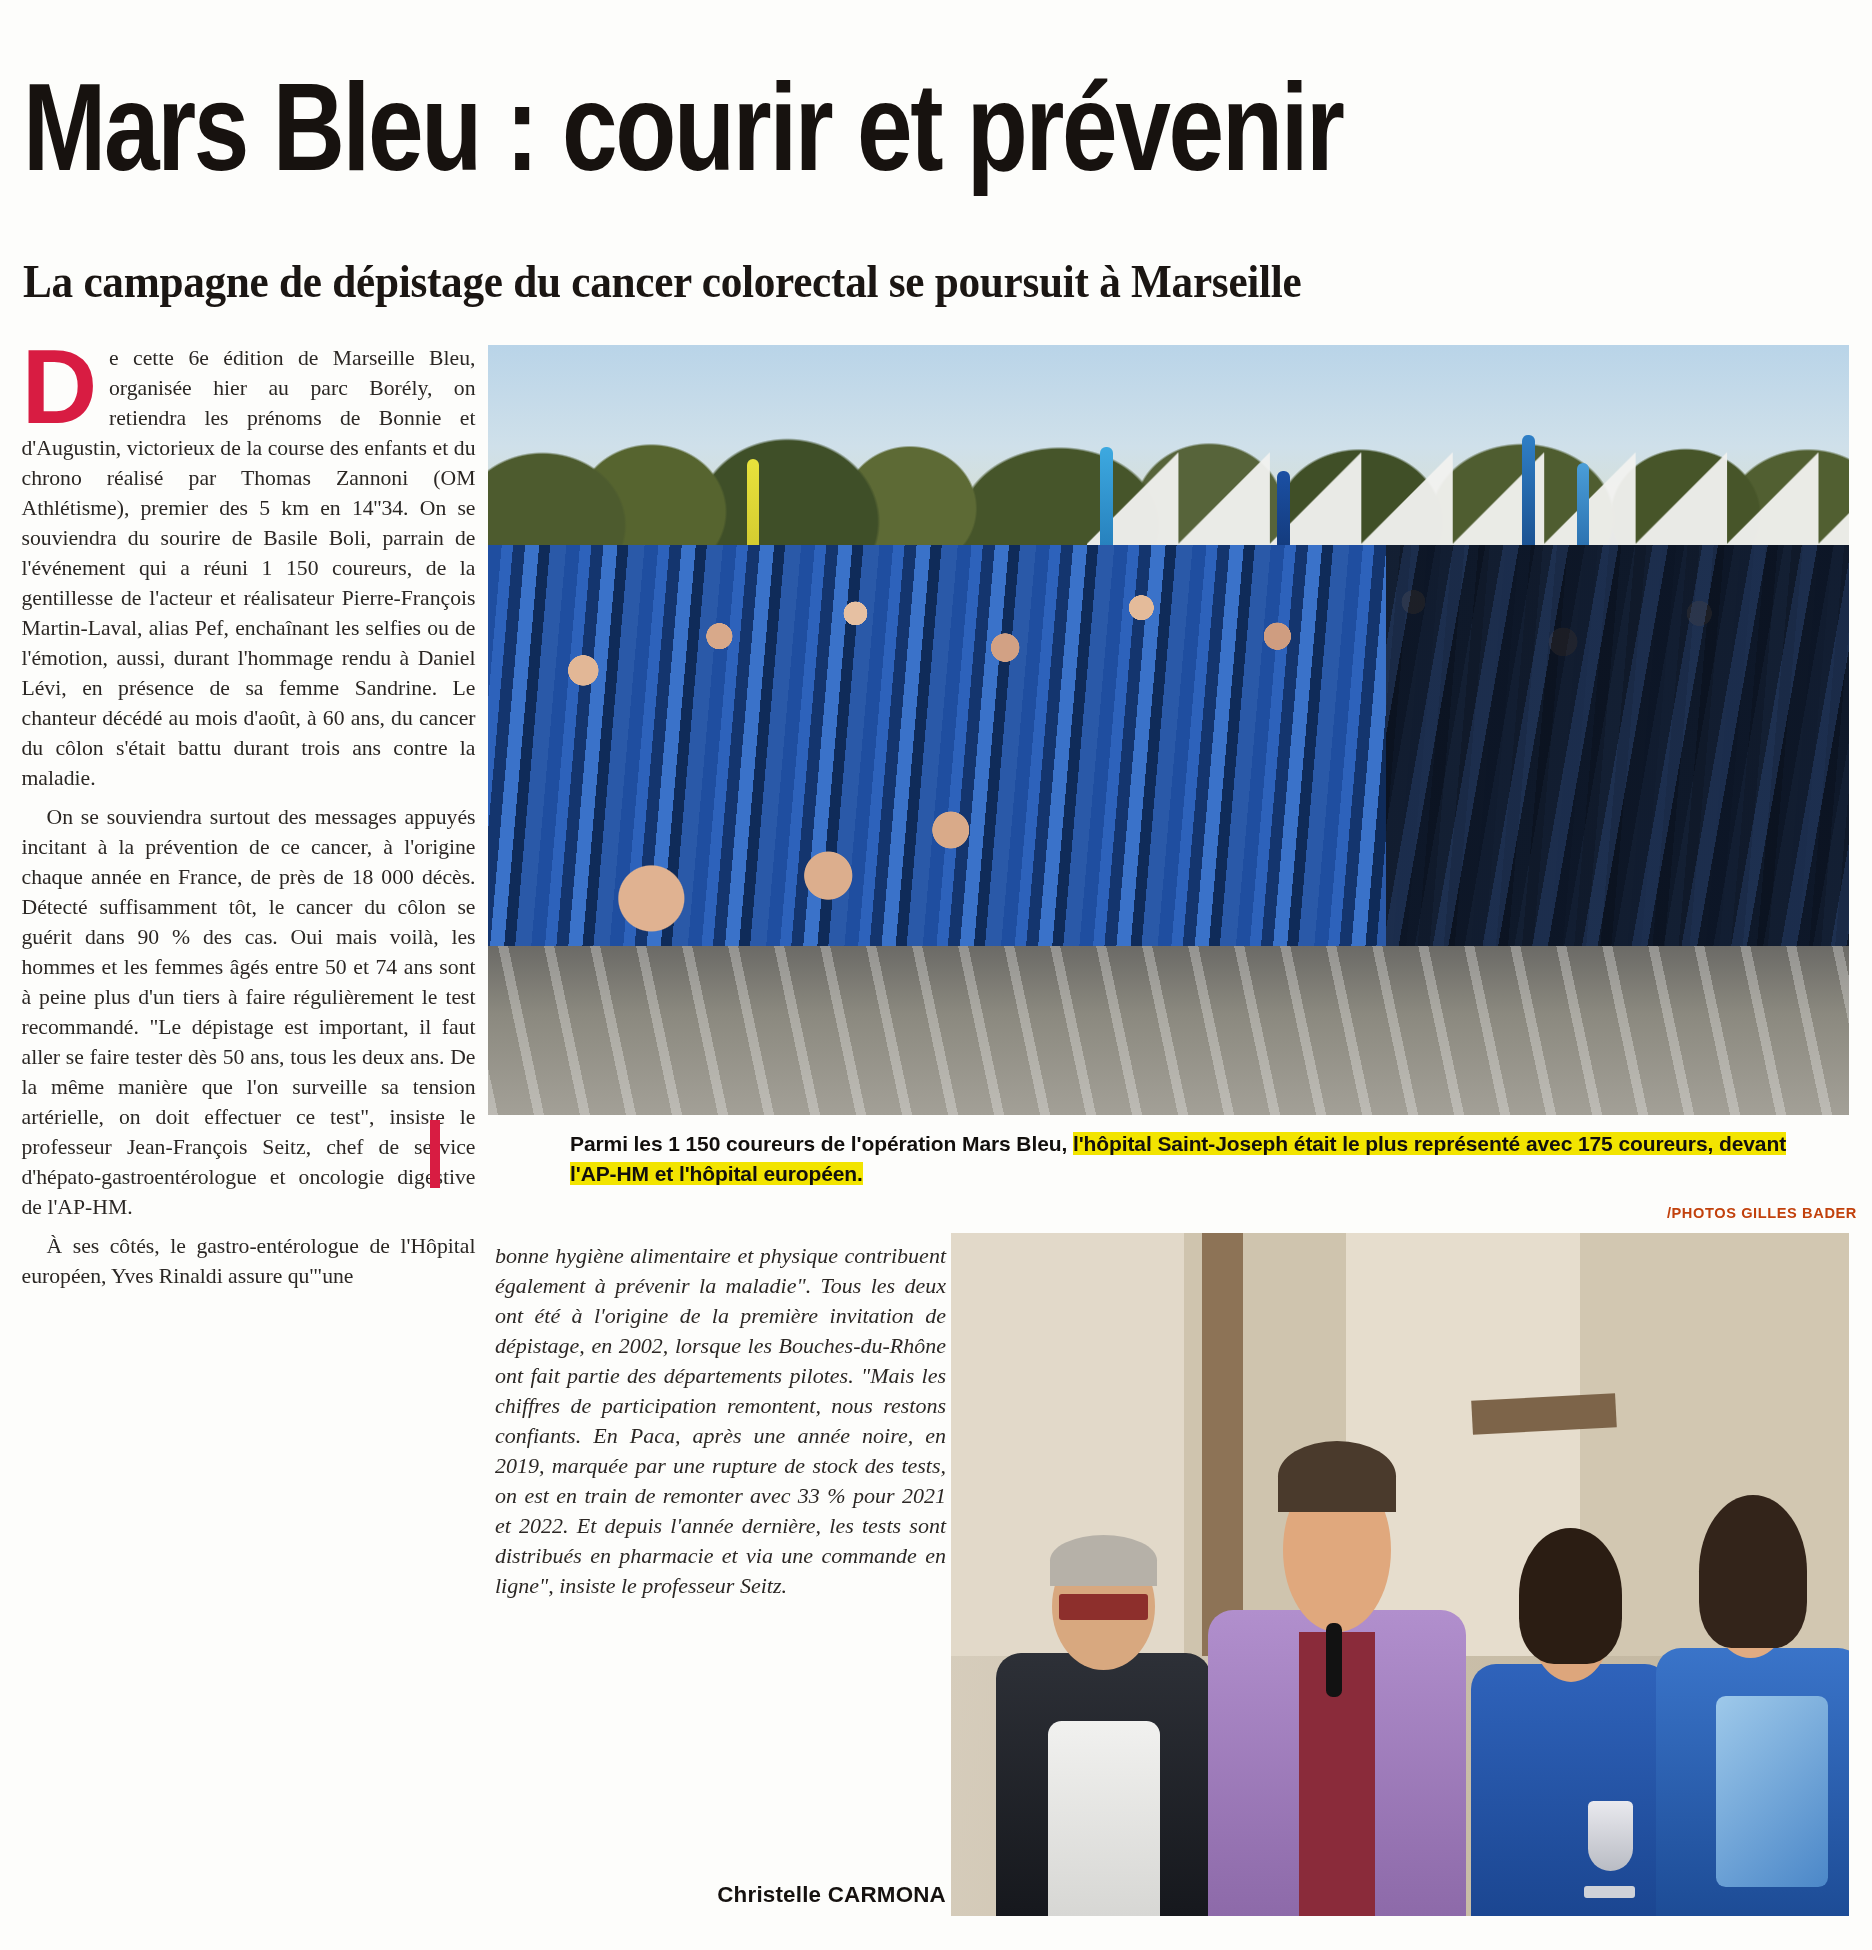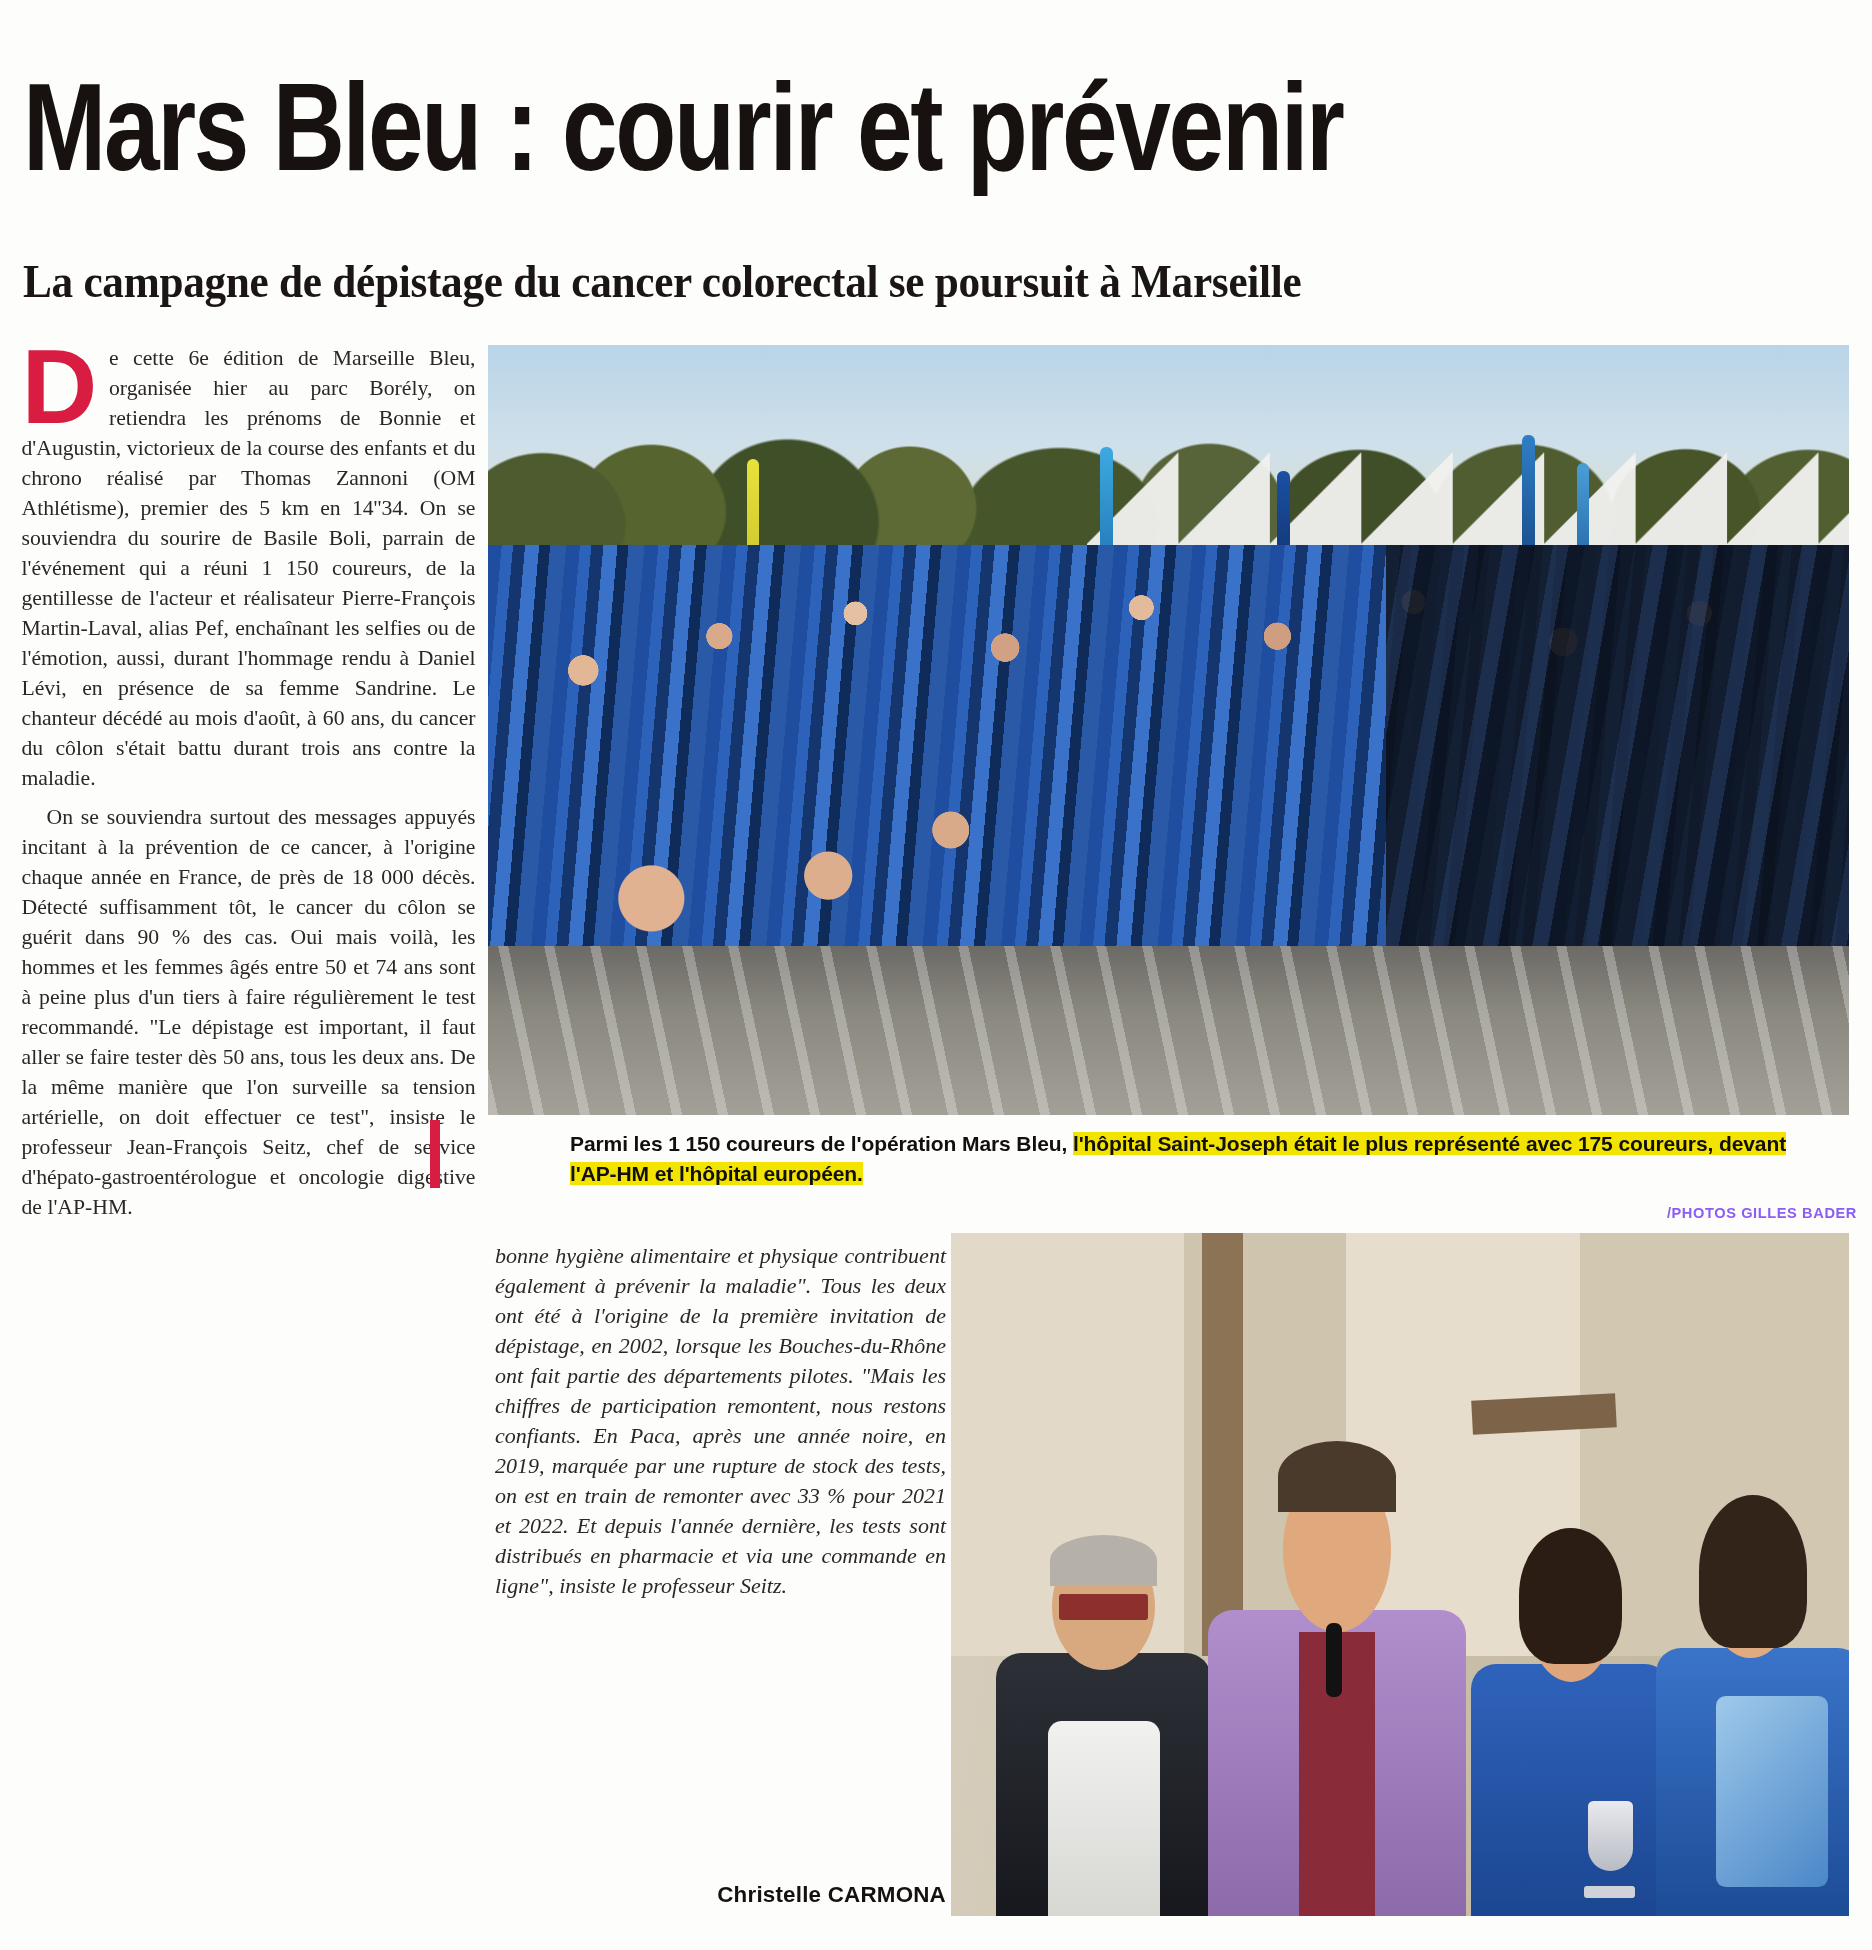--- a/index.html
+++ b/index.html
@@ -224,40 +224,41 @@
     letter-spacing:-0.1px;
   }
   .hl{background:#f2e400;box-decoration-break:clone;-webkit-box-decoration-break:clone;}
   .credit{
     position:absolute;
     right:0; top:76px;
     font-family:"Liberation Sans",sans-serif;
     font-weight:700;
     font-size:14.6px;
     letter-spacing:0.6px;
-    color:#8b5cf6;
+    color:#c2410c;
   }
   
   .cap-tick{
     position:absolute;left:430px;top:1120px;
     width:9.8px;height:68px;background:#d81c42;
   }
 </style>
 </head>
 <body>
 
 <div class="page">
 
   <div class="headline">Mars Bleu : courir et prévenir</div>
 
   <div class="subhead">La campagne de dépistage du cancer colorectal se poursuit à Marseille</div>
 
   <div class="col" id="col1">
     <p class="first"><span class="dropcap">D</span><span>e cette 6e édition de Marseille Bleu, organisée hier au parc Borély, on retiendra les prénoms de Bonnie et d'Augustin, victorieux de la course des enfants et du chrono réalisé par Thomas Zannoni (OM Athlétisme), premier des 5 km en 14''34. On se souviendra du sourire de Basile Boli, parrain de l'événement qui a réuni 1 150 coureurs, de la gentillesse de l'acteur et réalisateur Pierre-François Martin-Laval, alias Pef, enchaînant les selfies ou de l'émotion, aussi, durant l'hommage rendu à Daniel Lévi, en présence de sa femme Sandrine. Le chanteur décédé au mois d'août, à 60 ans, du cancer du côlon s'était battu durant trois ans contre la maladie.</span></p>
     <p>On se souviendra surtout des messages appuyés incitant à la prévention de ce cancer, à l'origine chaque année en France, de près de 18 000 décès. Détecté suffisamment tôt, le cancer du côlon se guérit dans 90 % des cas. Oui mais voilà, les hommes et les femmes âgés entre 50 et 74 ans sont à peine plus d'un tiers à faire régulièrement le test recommandé. "Le dépistage est important, il faut aller se faire tester dès 50 ans, tous les deux ans. De la même manière que l'on surveille sa tension artérielle, on doit effectuer ce test", insiste le professeur Jean-François Seitz, chef de service d'hépato-gastroentérologue et oncologie digestive de l'AP-HM.</p>
+    <p>À ses côtés, le gastro-entérologue de l'Hôpital européen, Yves Rinaldi assure qu'"une</p>
   </div>
 
   <div class="photo" id="photo1">
     <div class="sky"></div>
     <div class="trees"></div>
     <div class="tents"></div>
     <div class="flags">
       <div class="flag" style="left:19%;height:66%;background:linear-gradient(#e8e23c,#c9c12a);"></div>
       <div class="flag" style="left:45%;height:72%;background:linear-gradient(#3da9e0,#1d6fae);"></div>
       <div class="flag" style="left:58%;height:60%;background:linear-gradient(#1b50a4,#102f66);"></div>

